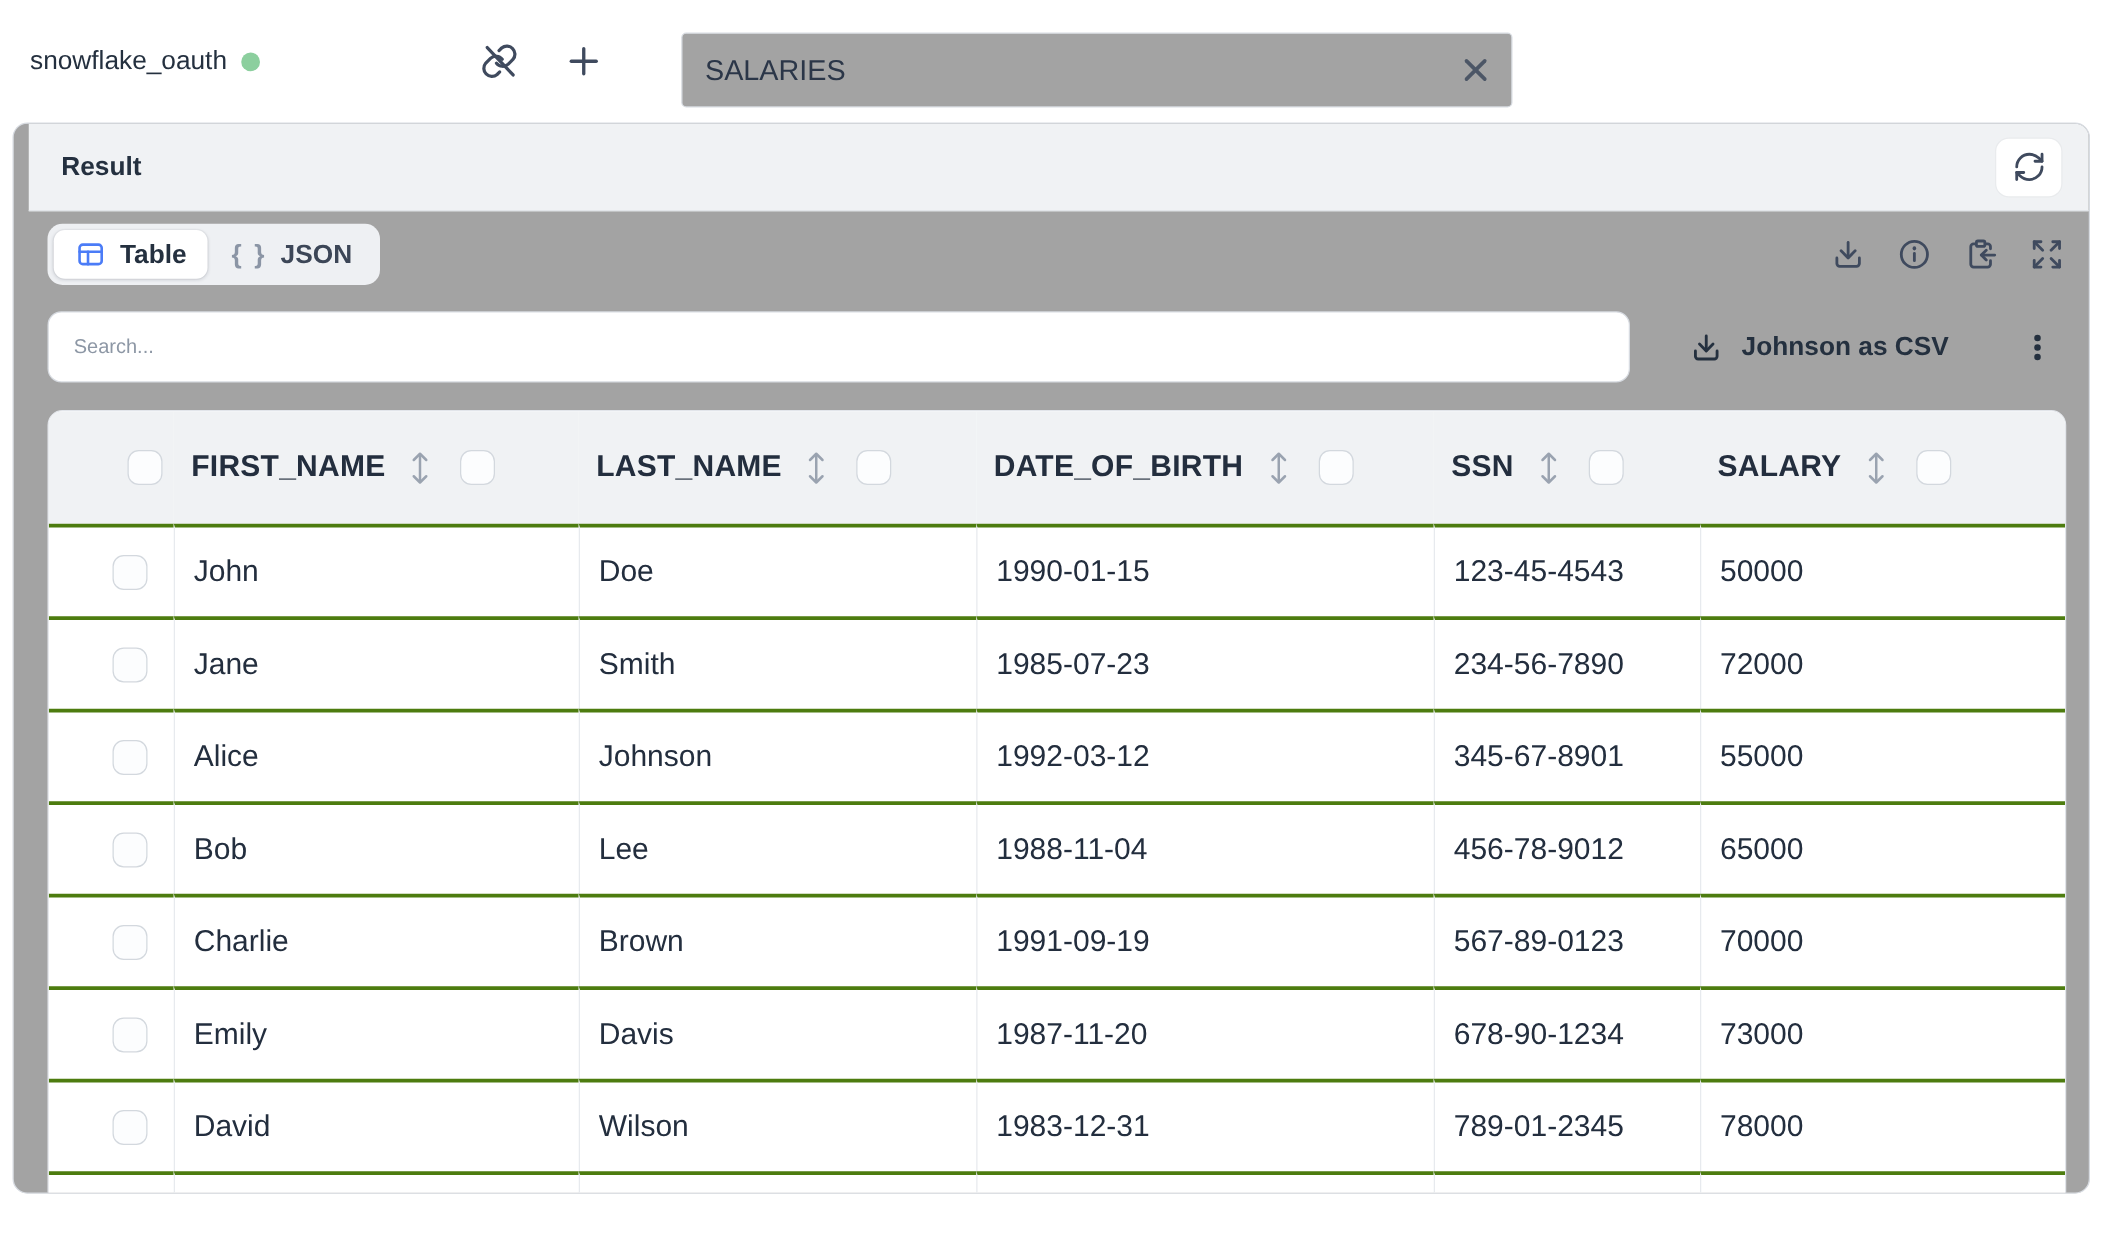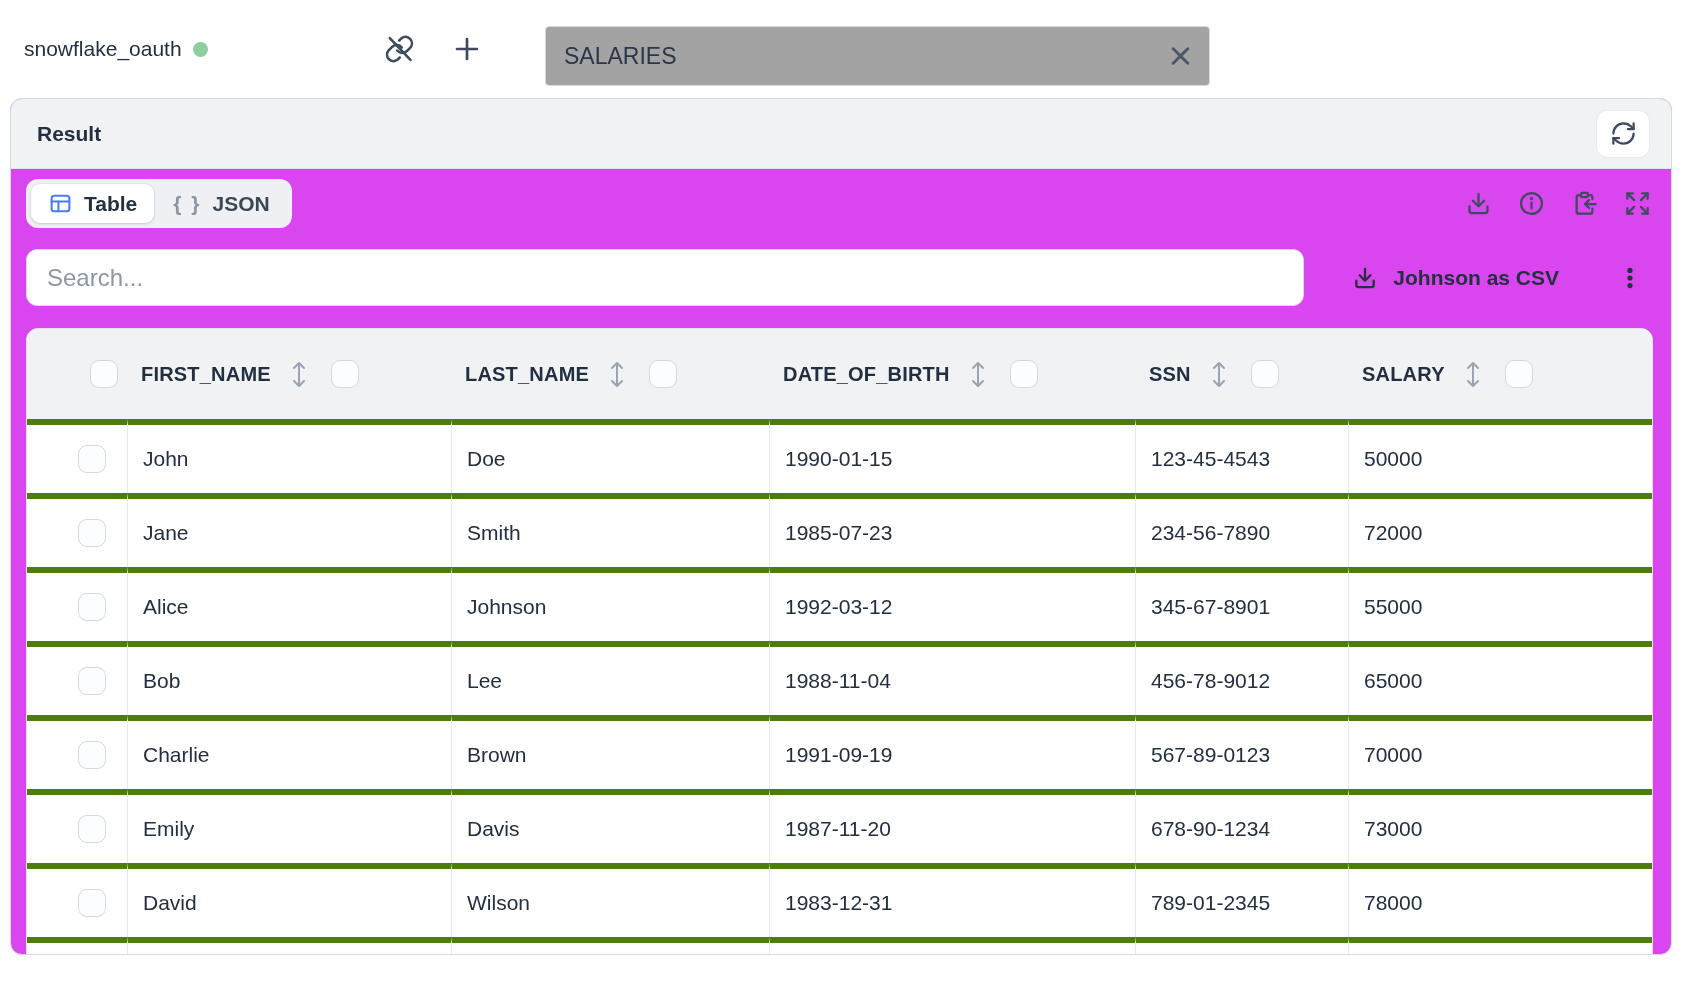--- a/index.html
+++ b/index.html
@@ -25,21 +25,21 @@
     box-sizing:border-box;width:100%;height:100%;
     border:1.5px solid #d7dbe1;border-radius:4px;
     padding:0 62px 0 18px;font-size:23px;color:#2b3648;outline:none;
     font-family:inherit;background:#a3a3a3;
   }
   .clear-btn{position:absolute;right:16px;top:50%;transform:translateY(-50%);}
 
   
   .panel{
     position:absolute;left:10px;right:10px;top:98px;height:855px;
-    border:1.5px solid #d7dbe1;border-radius:12px;overflow:hidden;background:#d946ef;
+    border:1.5px solid #d7dbe1;border-radius:12px;overflow:hidden;background:#a3a3a3;padding-left:12px;
   }
   .panel-header{
     height:70px;background:#f0f2f4;border-bottom:1px solid #e2e5e9;
     display:flex;align-items:center;justify-content:space-between;
     padding:0 22px 0 26px;box-sizing:border-box;
   }
   .panel-title{font-size:21px;font-weight:700;color:#24303f;}
   .refresh-btn{
     width:52px;height:46px;background:#fff;border-radius:10px;
     display:flex;align-items:center;justify-content:center;
@@ -56,21 +56,21 @@
   }
   .tab.active{background:#fff;color:#24303f;box-shadow:0 1px 3px rgba(16,24,40,.14),0 0 0 1px rgba(16,24,40,.03);}
   .braces{color:#8b95a5;font-weight:700;letter-spacing:2px;}
   .tool-icons{display:flex;align-items:center;gap:26px;padding-right:2px;}
 
   
   .search-row{display:flex;align-items:center;margin-top:21px;}
   .search-row input{
     flex:1;height:57px;box-sizing:border-box;
     border:1.5px solid #d7dbe1;border-radius:11px;
-    padding:0 20px;font-size:24px;color:#2b3648;outline:none;font-family:inherit;
+    padding:0 20px;font-size:16px;color:#2b3648;outline:none;font-family:inherit;
   }
   .search-row input::placeholder{color:#8d97a5;}
   .csv-btn{display:flex;align-items:center;gap:15px;margin-left:48px;
            font-size:21px;font-weight:700;color:#24303f;}
   .kebab-btn{margin-left:58px;margin-right:10px;}
 
   
   .grid{
     margin-top:22px;
     display:grid;
@@ -78,27 +78,27 @@
     border:1px solid #e2e5ea;
     border-radius:12px 12px 0 0;
     overflow:hidden;
     background:#fff;
   }
   .hcell{
     background:#f0f2f4;height:90px;display:flex;align-items:center;
     padding-left:14px;box-sizing:border-box;
   }
   .hcell.c0{justify-content:center;padding-left:30px;}
-  .hlabel{font-size:20px;font-weight:700;color:#232e3e;letter-spacing:.2px;}
+  .hlabel{font-size:24px;font-weight:700;color:#232e3e;letter-spacing:.2px;}
   .sort{margin-left:20px;}
   .hcell .cb{margin-left:24px;}
   .bcell{
     height:74px;display:flex;align-items:center;padding-left:15px;
-    box-sizing:border-box;font-size:21px;color:#232e3e;
-    border-top:6px solid #4d7c0f;background:#fff;
+    box-sizing:border-box;font-size:24px;color:#232e3e;
+    border-top:3px solid #4d7c0f;background:#fff;
   }
   .bcell.c0{justify-content:center;padding-left:30px;}
   .bcell:not(.c0){border-left:1px solid #e7eaee;}
   .bcell.partial{height:40px;}
 
   .cb{
     width:28px;height:28px;border-radius:9px;flex:0 0 auto;
     border:1.5px solid #d3d8de;background:#fcfdfe;box-sizing:border-box;
   }
 </style>

